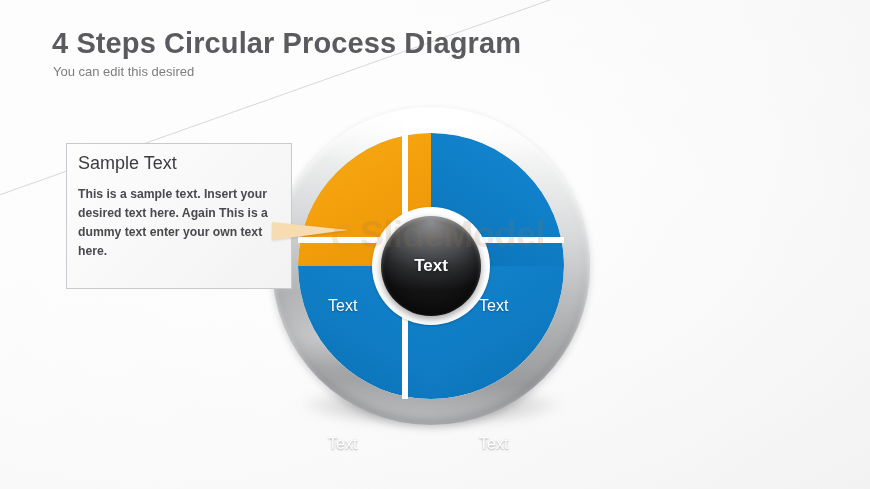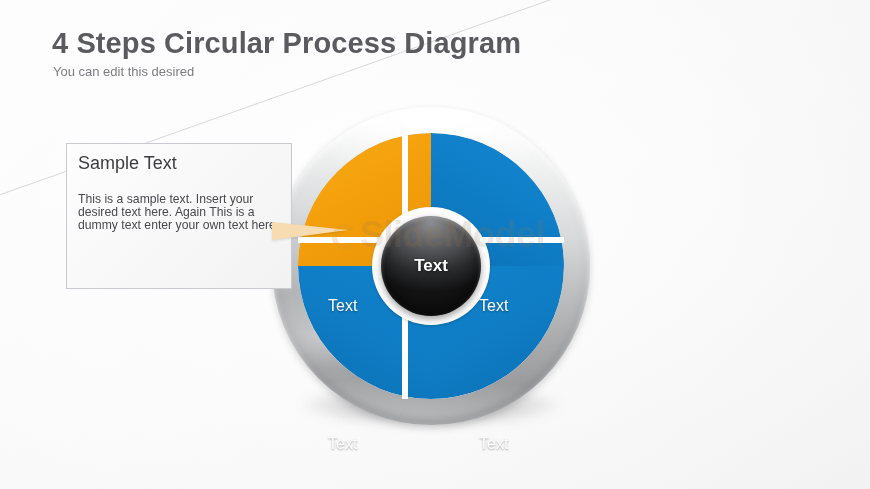--- a/index.html
+++ b/index.html
@@ -65,25 +65,26 @@
   }
   .callout-title {
     position:absolute;
     left:11px; top:9px;
     font-size:18px;
     color:#3d3d41;
     font-weight:400;
   }
   .callout-body {
     position:absolute;
-    left:11px; top:49px;
+    left:11px; top:41px;
     width:206px;
     font-size:12.2px;
-    line-height:13px;
+    line-height:19px;
     color:#4a4a4e;
+    font-weight:bold;
   }
 
   
   .callout-pointer {
     position:absolute;
     left:272px; top:222px;
     width:0; height:0;
     border-top:8px solid transparent;
     border-bottom:10px solid transparent;
     border-left:76px solid #f6dcb0;

